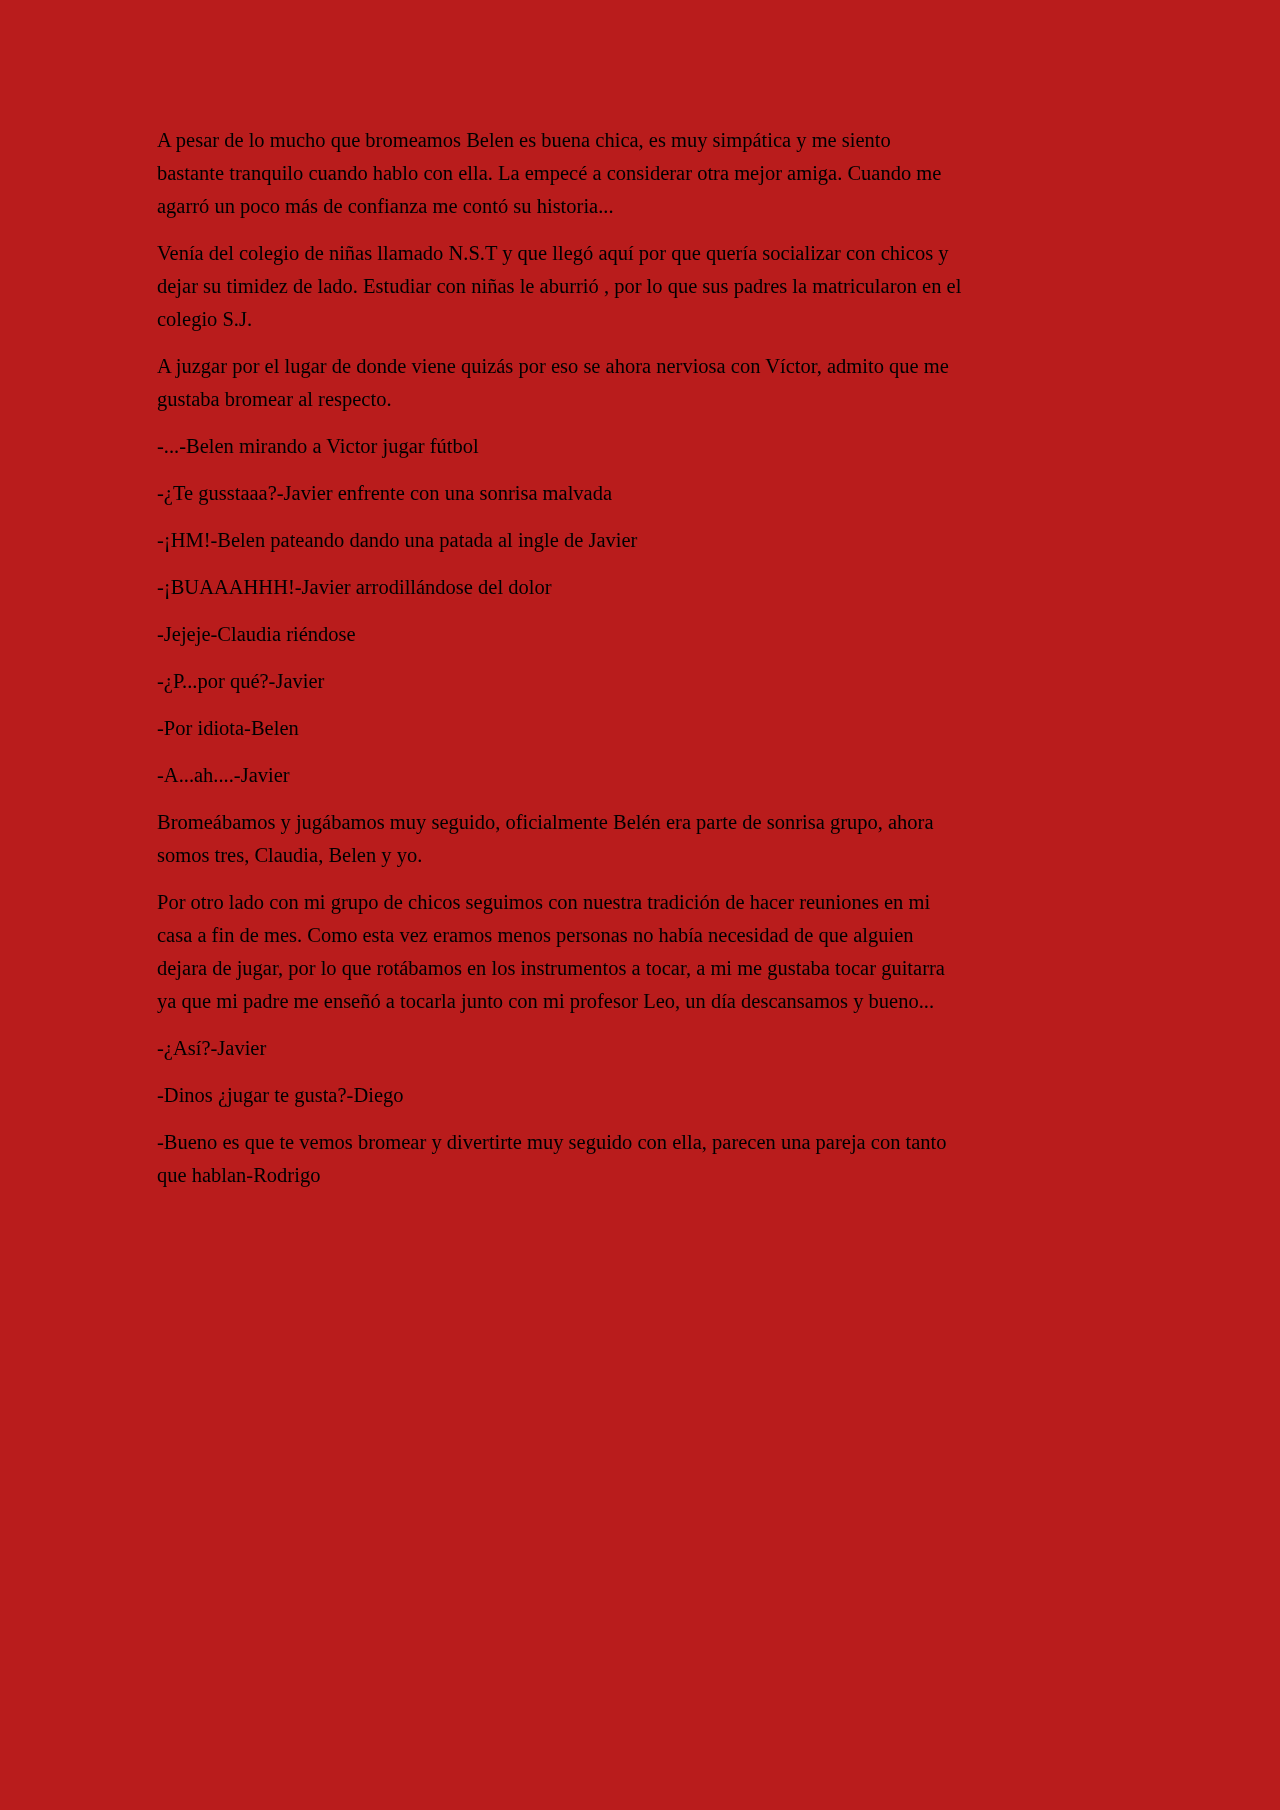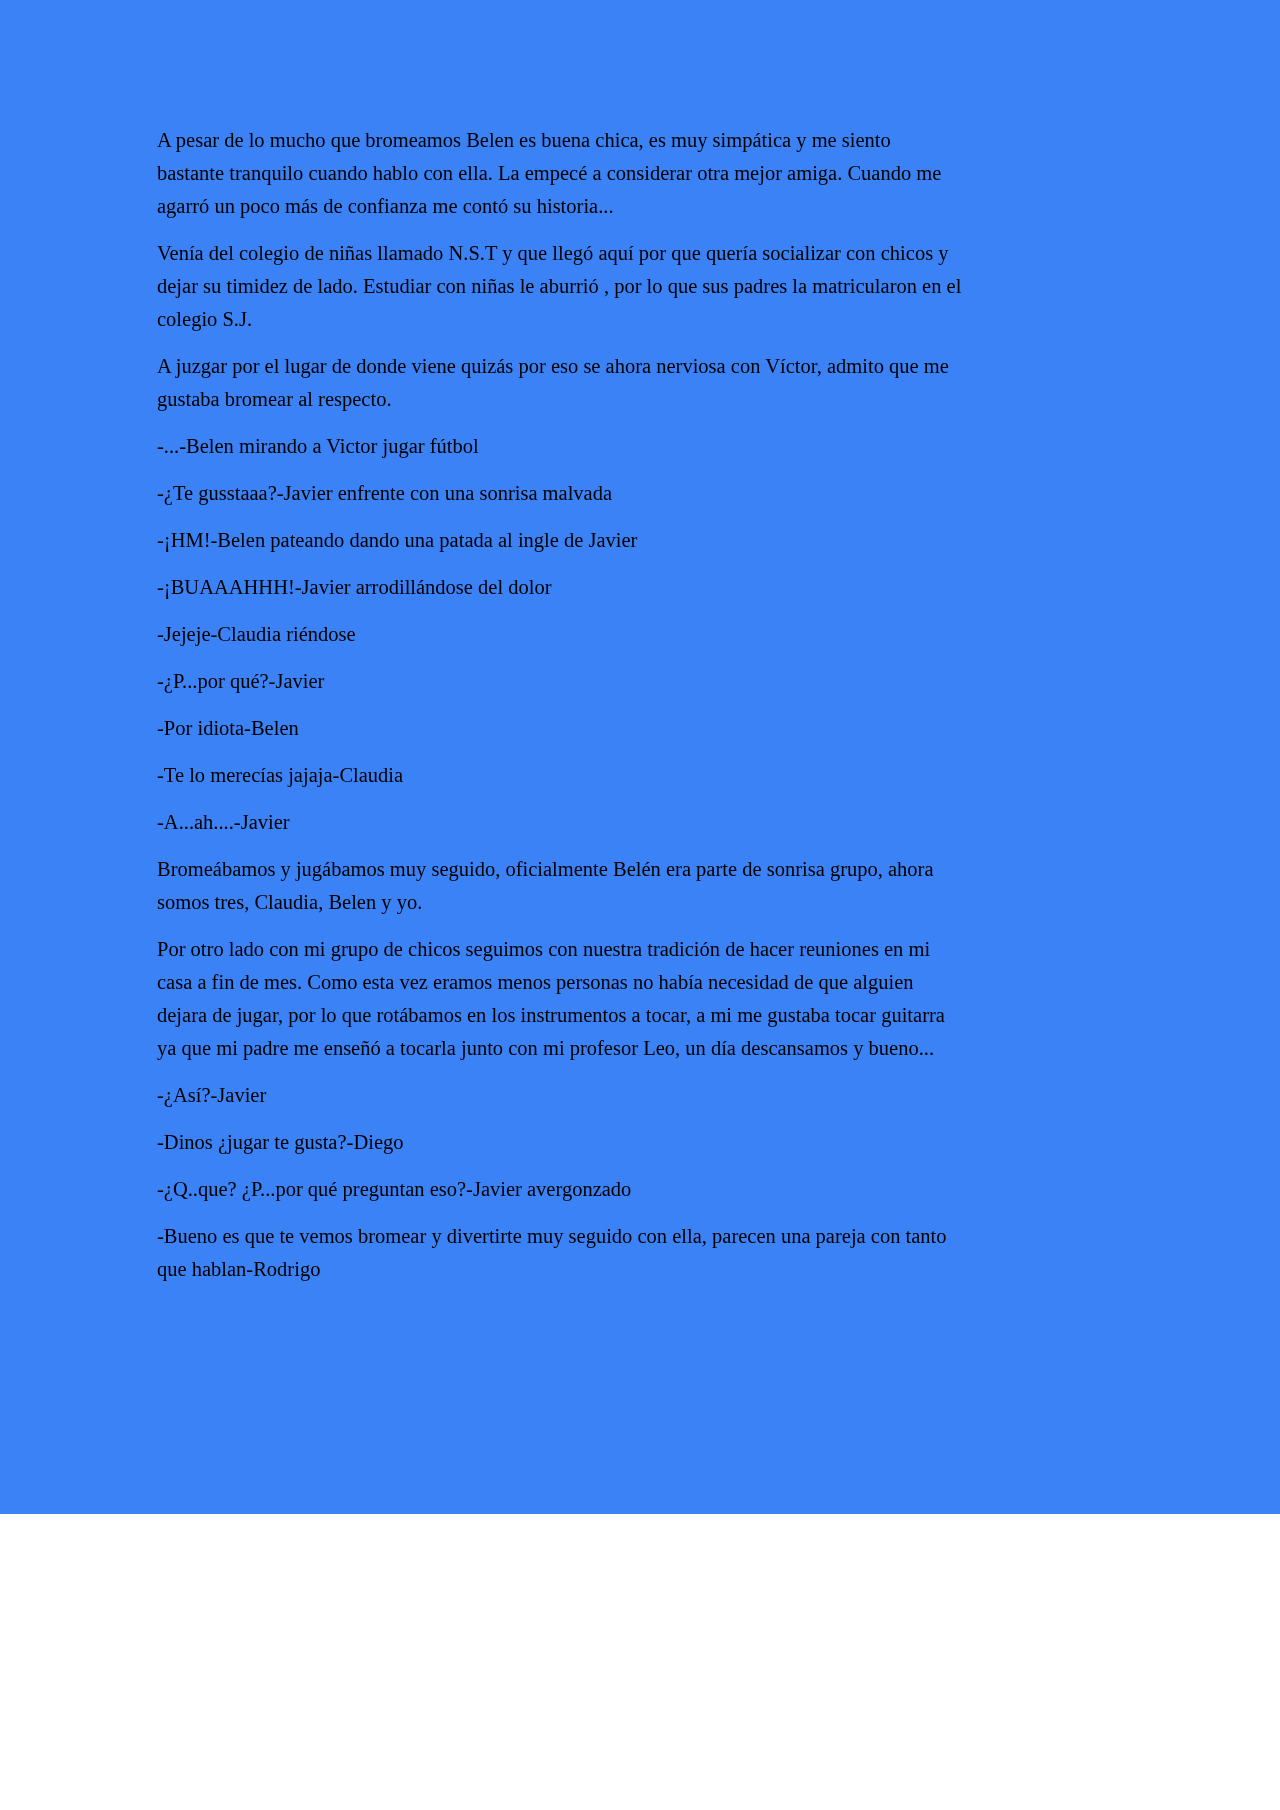--- a/index.html
+++ b/index.html
@@ -8,22 +8,22 @@
   }
   body {
     width: 1280px;
     height: 1810px;
     background: #ffffff;
     overflow: hidden;
   }
   .doc-page {
     position: relative;
     width: 1280px;
-    height: 1514px;
-    background: #3b82f6;
+    height: 1810px;
+    background: #b91c1c;
     box-sizing: border-box;
   }
   .doc-content {
     position: absolute;
     top: 124px;
     left: 157px;
     width: 806px;
     font-family: "Liberation Serif", "DejaVu Serif", serif;
     font-size: 20.5px;
     line-height: 33px;
@@ -45,22 +45,20 @@
       <p class="doc-paragraph">A pesar de lo mucho que bromeamos Belen es buena chica, es muy simpática y me siento bastante tranquilo cuando hablo con ella. La empecé a considerar otra mejor amiga. Cuando me agarró un poco más de confianza me contó su historia...</p>
       <p class="doc-paragraph">Venía del colegio de niñas llamado N.S.T y que llegó aquí por que quería socializar con chicos y dejar su timidez de lado. Estudiar con niñas le aburrió , por lo que sus padres la matricularon en el colegio S.J.</p>
       <p class="doc-paragraph">A juzgar por el lugar de donde viene quizás por eso se ahora nerviosa con Víctor, admito que me gustaba bromear al respecto.</p>
       <p class="doc-paragraph">-...-Belen mirando a Victor jugar fútbol</p>
       <p class="doc-paragraph">-¿Te gusstaaa?-Javier enfrente con una sonrisa malvada</p>
       <p class="doc-paragraph">-¡HM!-Belen pateando dando una patada al ingle de Javier</p>
       <p class="doc-paragraph">-¡BUAAAHHH!-Javier arrodillándose del dolor</p>
       <p class="doc-paragraph">-Jejeje-Claudia riéndose</p>
       <p class="doc-paragraph">-¿P...por qué?-Javier</p>
       <p class="doc-paragraph">-Por idiota-Belen</p>
-      <p class="doc-paragraph">-Te lo merecías jajaja-Claudia</p>
       <p class="doc-paragraph">-A...ah....-Javier</p>
       <p class="doc-paragraph">Bromeábamos y jugábamos muy seguido, oficialmente Belén era parte de sonrisa grupo, ahora somos tres, Claudia, Belen y yo.</p>
       <p class="doc-paragraph">Por otro lado con mi grupo de chicos seguimos con nuestra tradición de hacer reuniones en mi casa a fin de mes. Como esta vez eramos menos personas no había necesidad de que alguien dejara de jugar, por lo que rotábamos en los instrumentos a tocar, a mi me gustaba tocar guitarra ya que mi padre me enseñó a tocarla junto con mi profesor Leo, un día descansamos y bueno...</p>
       <p class="doc-paragraph">-¿Así?-Javier</p>
       <p class="doc-paragraph">-Dinos ¿jugar te gusta?-Diego</p>
-      <p class="doc-paragraph">-¿Q..que? ¿P...por qué preguntan eso?-Javier avergonzado</p>
       <p class="doc-paragraph">-Bueno es que te vemos bromear y divertirte muy seguido con ella, parecen una pareja con tanto que hablan-Rodrigo</p>
     </div>
 </div>
 
 </body></html>

